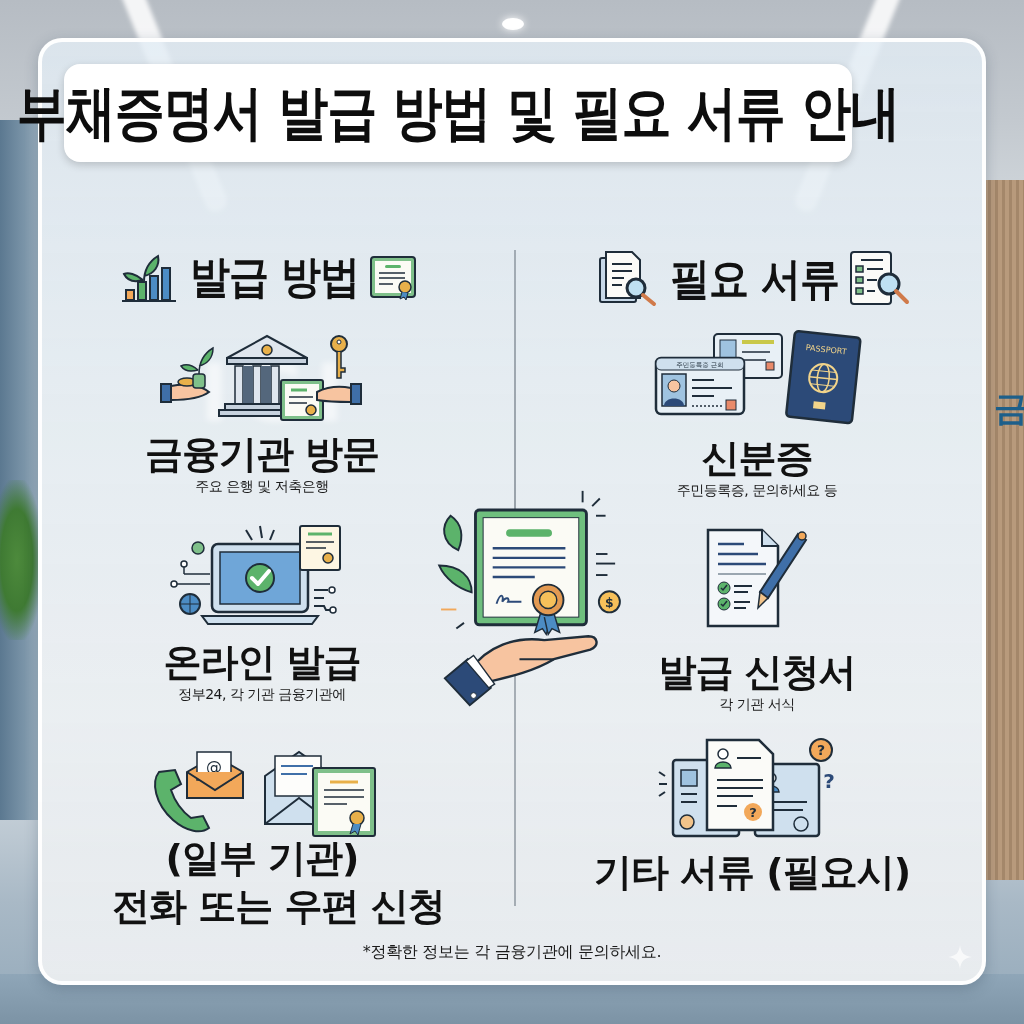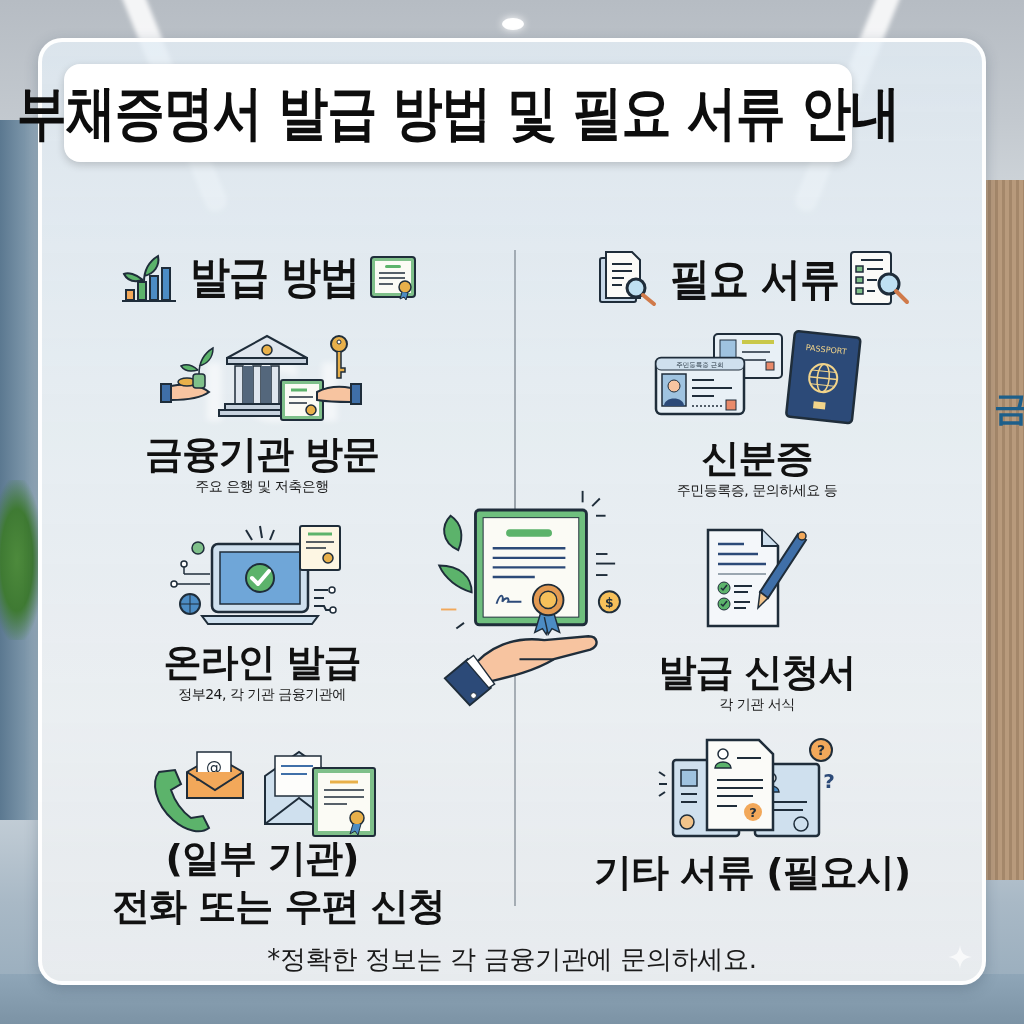--- a/index.html
+++ b/index.html
@@ -67,21 +67,21 @@
   .item .icon-wrap { display: flex; justify-content: center; align-items: flex-end; }
   .item .item-title {
     font-weight: 900; font-size: 38px; color: #111; letter-spacing: -1px; line-height: 36px;
     white-space: nowrap;
   }
   .item .item-desc {
     font-size: 14px; color: #1a1a1a; letter-spacing: -0.5px; line-height: 28px; white-space: nowrap;
   }
   .footnote {
     position: absolute; left: 0; width: 940px; top: 900px; text-align: center;
-    font-size: 26px; color: #1b1b1b; letter-spacing: -0.3px;
+    font-size: 16px; color: #1b1b1b; letter-spacing: -0.3px;
   }
   .sparkle { position: absolute; right: 10px; bottom: 12px; width: 24px; height: 24px; opacity: 0.7; }
   .center-illustration { position: absolute; left: 378px; top: 436px; width: 220px; height: 240px; }
 </style>
 </head>
 <body>
 
 <div class="bg-ceiling"></div>
 <div class="bg-light-strip" style="left:160px; top:-40px; transform:rotate(-22deg);"></div>
 <div class="bg-light-strip" style="left:840px; top:-40px; transform:rotate(22deg);"></div>

